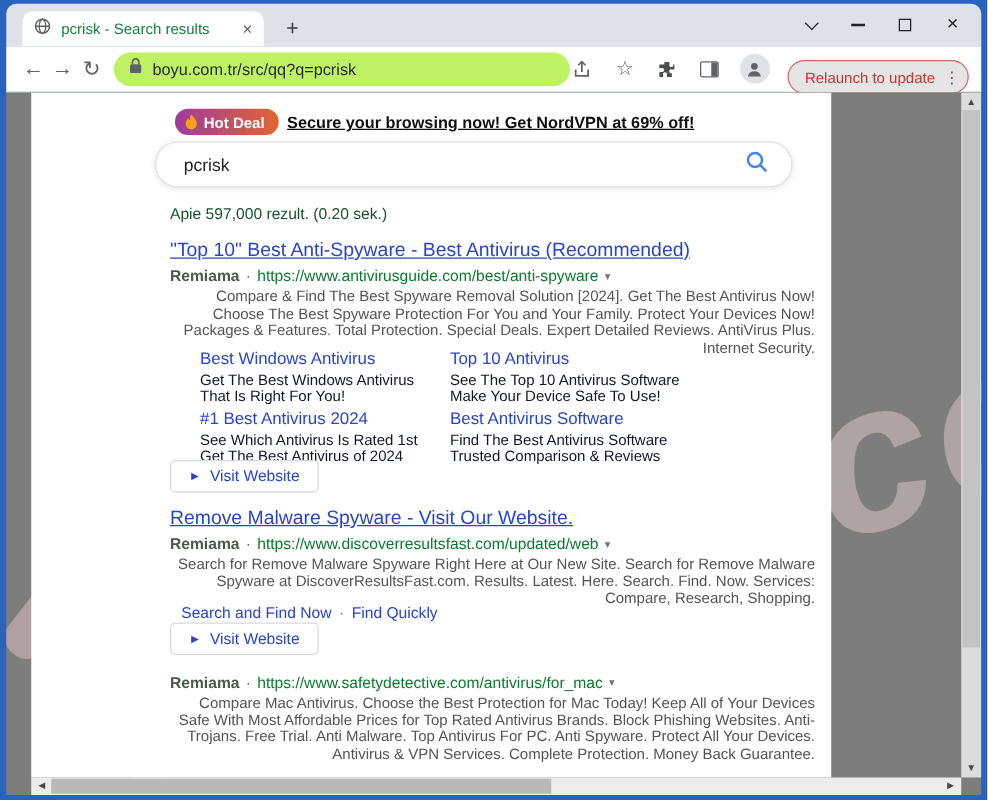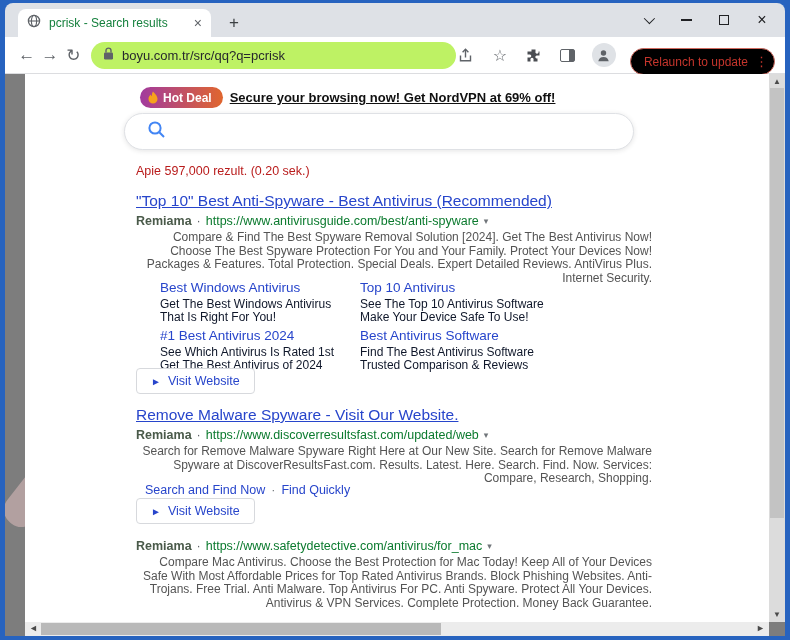--- a/index.html
+++ b/index.html
@@ -22,26 +22,26 @@
   
   .toolbar { position:absolute; left:5px; right:5px; top:37px; height:37px; background:#ffffff; border-bottom:1px solid #dcdde0; display:flex; align-items:center; padding:0 10px; }
   .navbtn { width:26px; height:26px; display:flex; align-items:center; justify-content:center; font-size:17px; color:#5f6368; }
   .addrbar { margin-left:6px; width:404px; height:27px; background:#bef264; border-radius:14px; display:flex; align-items:center; padding:0 12px; gap:8px; }
   .url-text { font-size:13px; color:#27292d; white-space:nowrap; }
   .tb-right { margin-left:auto; display:flex; align-items:center; gap:14px; }
   .tbicon { width:20px; height:20px; display:flex; align-items:center; justify-content:center; color:#5f6368; font-size:16px; }
   .sidepanel { width:15px; height:13px; border:1.6px solid #5f6368; border-radius:2px; position:relative; }
   .sidepanel::after { content:""; position:absolute; right:0; top:0; bottom:0; width:5px; background:#5f6368; }
   .avatar { width:24px; height:24px; border-radius:50%; background:#dfe2e6; display:flex; align-items:center; justify-content:center; }
-  .relaunch { height:27px; border:1px solid #cf6a5f; border-radius:14px; background:#000000; color:#c5352c; font-size:12px; display:flex; align-items:center; gap:7px; padding:0 6px 0 13px; white-space:nowrap;margin-top:13px; }
+  .relaunch { height:27px; border:1px solid #cf6a5f; border-radius:14px; background:#e5e5e5; color:#c5352c; font-size:12px; display:flex; align-items:center; gap:7px; padding:0 6px 0 13px; white-space:nowrap;margin-top:13px; }
   .relaunch .dots { font-size:13px; letter-spacing:0; }
 
   
   .viewport { position:absolute; left:5px; right:5px; top:74px; bottom:4px; background:#7d7d7d; overflow:hidden; }
-  .page { position:absolute; left:20px; top:0; width:744px; bottom:14px; background:#ffffff; overflow:hidden; }
+  .page { position:absolute; left:20px; top:0; width:640px; bottom:14px; background:#ffffff; overflow:hidden; }
 
   
   .wm { position:absolute; pointer-events:none; }
   .wm-text { left:60px; top:240px; font-size:170px; font-weight:bold; font-style:italic; color:rgba(255,230,230,0.38); transform:rotate(-17deg); white-space:nowrap; letter-spacing:6px; }
 
   
   .vscroll { position:absolute; right:0; top:0; width:16px; bottom:14px; background:#dcdcdc; }
   .vthumb { position:absolute; left:1px; right:1px; top:14px; height:430px; background:#c3c3c3; }
   .sarrow { position:absolute; width:16px; text-align:center; font-size:8px; color:#4a4a4a; }
   .hscroll { position:absolute; left:20px; right:16px; bottom:0; height:14px; background:#ececec; }
@@ -51,21 +51,21 @@
   
   .banner { position:absolute; left:115px; top:13px; display:flex; align-items:center; }
   .hotdeal { height:21px; border-radius:11px; padding:0 11px 0 8px; display:flex; align-items:center; gap:5px;
              background:linear-gradient(90deg,#a13a9e,#e0662e); color:#fff; font-size:12px; font-weight:bold; }
   .banner-link { margin-left:7px; font-size:13px; font-weight:600; color:#101010; text-decoration:underline; white-space:nowrap; }
 
   .searchbox { position:absolute; left:99px; top:39px; width:510px; height:37px; border:1px solid #dfe1e5; border-radius:19px;
                background:#fff; box-shadow:0 1px 5px rgba(32,33,36,.12); display:flex; align-items:center; padding:0 18px 0 22px; }
   .searchbox input { border:none; outline:none; flex:1; font-size:14px; color:#202124; font-family:"Liberation Sans",sans-serif; background:transparent; }
 
-  .stats { position:absolute; left:111px; top:90px; font-size:12.5px; color:#b91c1c; }
+  .stats { position:absolute; left:111px; top:90px; font-size:12.5px; color:#14532d; }
 
   .result { position:absolute; left:111px; width:516px; }
   .r-title { font-size:15.5px; color:#2745cb; text-decoration:underline; white-space:nowrap; display:inline-block; }
   .r-meta { margin-top:4px; font-size:12.5px; color:#5f6368; display:flex; align-items:center; gap:5px; white-space:nowrap; }
   .ad-label { font-weight:bold; color:#4a5a4a; }
   .r-url { color:#0b7a2e; }
   .caret { font-size:9px; color:#70757a; }
   .r-desc { margin-top:3px; font-size:12px; line-height:13.6px; color:#545454;text-align:right; }
 
   .sublinks { position:absolute; left:135px; top:204px; display:grid; grid-template-columns:200px 200px; grid-auto-rows:48px; }
@@ -168,20 +168,21 @@
         <span class="hotdeal">
           <svg width="10" height="13" viewBox="0 0 10 13">
               <path d="M5 0.5 C6.5 2.5 9.5 4.5 9.5 8 A4.5 4.5 0 0 1 0.5 8 C0.5 6 1.6 4.8 2.5 3.6 C2.9 4.4 3.3 4.8 4 5.2 C3.6 3.4 4.2 1.8 5 0.5 z" fill="#f6a11c"></path>
             </svg>
           <span>Hot Deal</span>
         </span>
         <a class="banner-link">Secure your browsing now! Get NordVPN at 69% off!</a>
       </div>
 
       <div class="searchbox">
+        <input type="text" value="pcrisk" style="">
         <span>
           <svg width="19" height="19" viewBox="0 0 19 19" fill="none" stroke="#4285f4" stroke-width="2">
               <circle cx="8" cy="8" r="5.6"></circle>
               <line x1="12.3" y1="12.3" x2="17" y2="17"></line>
             </svg>
         </span>
       </div>
 
       <div class="stats">Apie 597,000 rezult. (0.20 sek.)</div>
 

